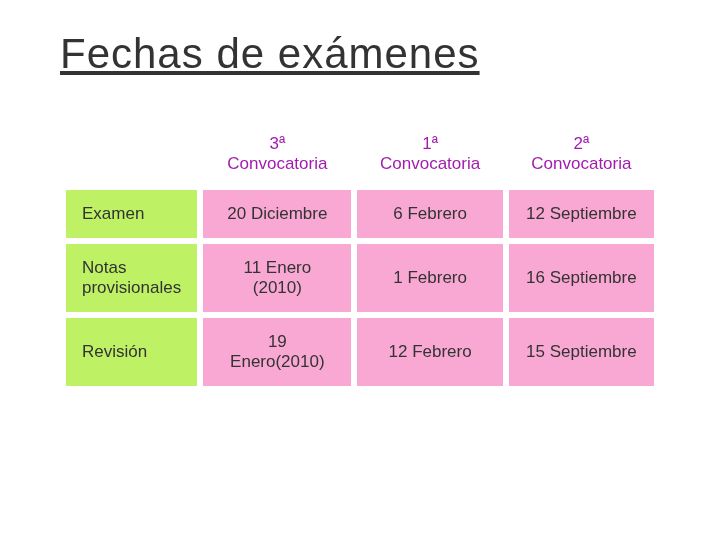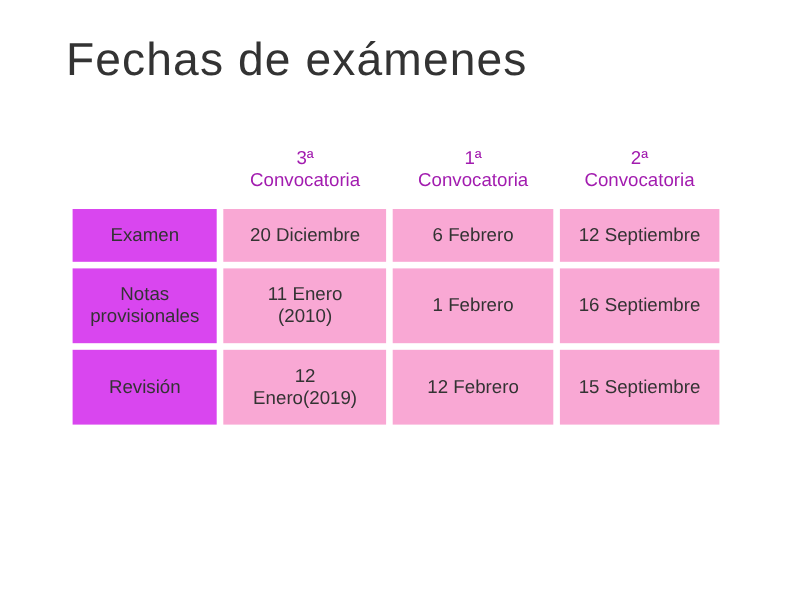--- a/index.html
+++ b/index.html
@@ -18,43 +18,44 @@
       align-items: flex-start;
       padding: 30px 60px;
     }
 
     .page-title {
       font-size: 42px;
       font-weight: normal;
       color: #333333;
       margin-bottom: 40px;
       letter-spacing: 1px;
+      text-decoration: underline;
     }
 
     table {
       border-collapse: separate;
       border-spacing: 6px;
       width: 100%;
     }
 
     th {
       background: #ffffff;
       font-size: 17px;
       font-weight: normal;
       color: #a21caf;
       padding: 10px 14px;
       text-align: center;
     }
 
     td.row-label {
-      background: #d946ef;
+      background: #bef264;
       font-size: 17px;
       color: #333;
       padding: 14px 16px;
-      text-align: center;
+      text-align: left;
       width: 130px;
     }
 
     td.cell {
       background: #f9a8d4;
       font-size: 17px;
       color: #333;
       padding: 14px 16px;
       text-align: center;
       min-width: 140px;
@@ -86,18 +87,18 @@
         <td class="cell">12 Septiembre</td>
       </tr>
       <tr>
         <td class="row-label">Notas provisionales</td>
         <td class="cell">11 Enero (2010)</td>
         <td class="cell">1 Febrero</td>
         <td class="cell">16 Septiembre</td>
       </tr>
       <tr>
         <td class="row-label">Revisión</td>
-        <td class="cell">12 Enero(2019)</td>
+        <td class="cell">19 Enero(2010)</td>
         <td class="cell">12 Febrero</td>
         <td class="cell">15 Septiembre</td>
       </tr>
     </tbody>
 </table>
 
 </body></html>

